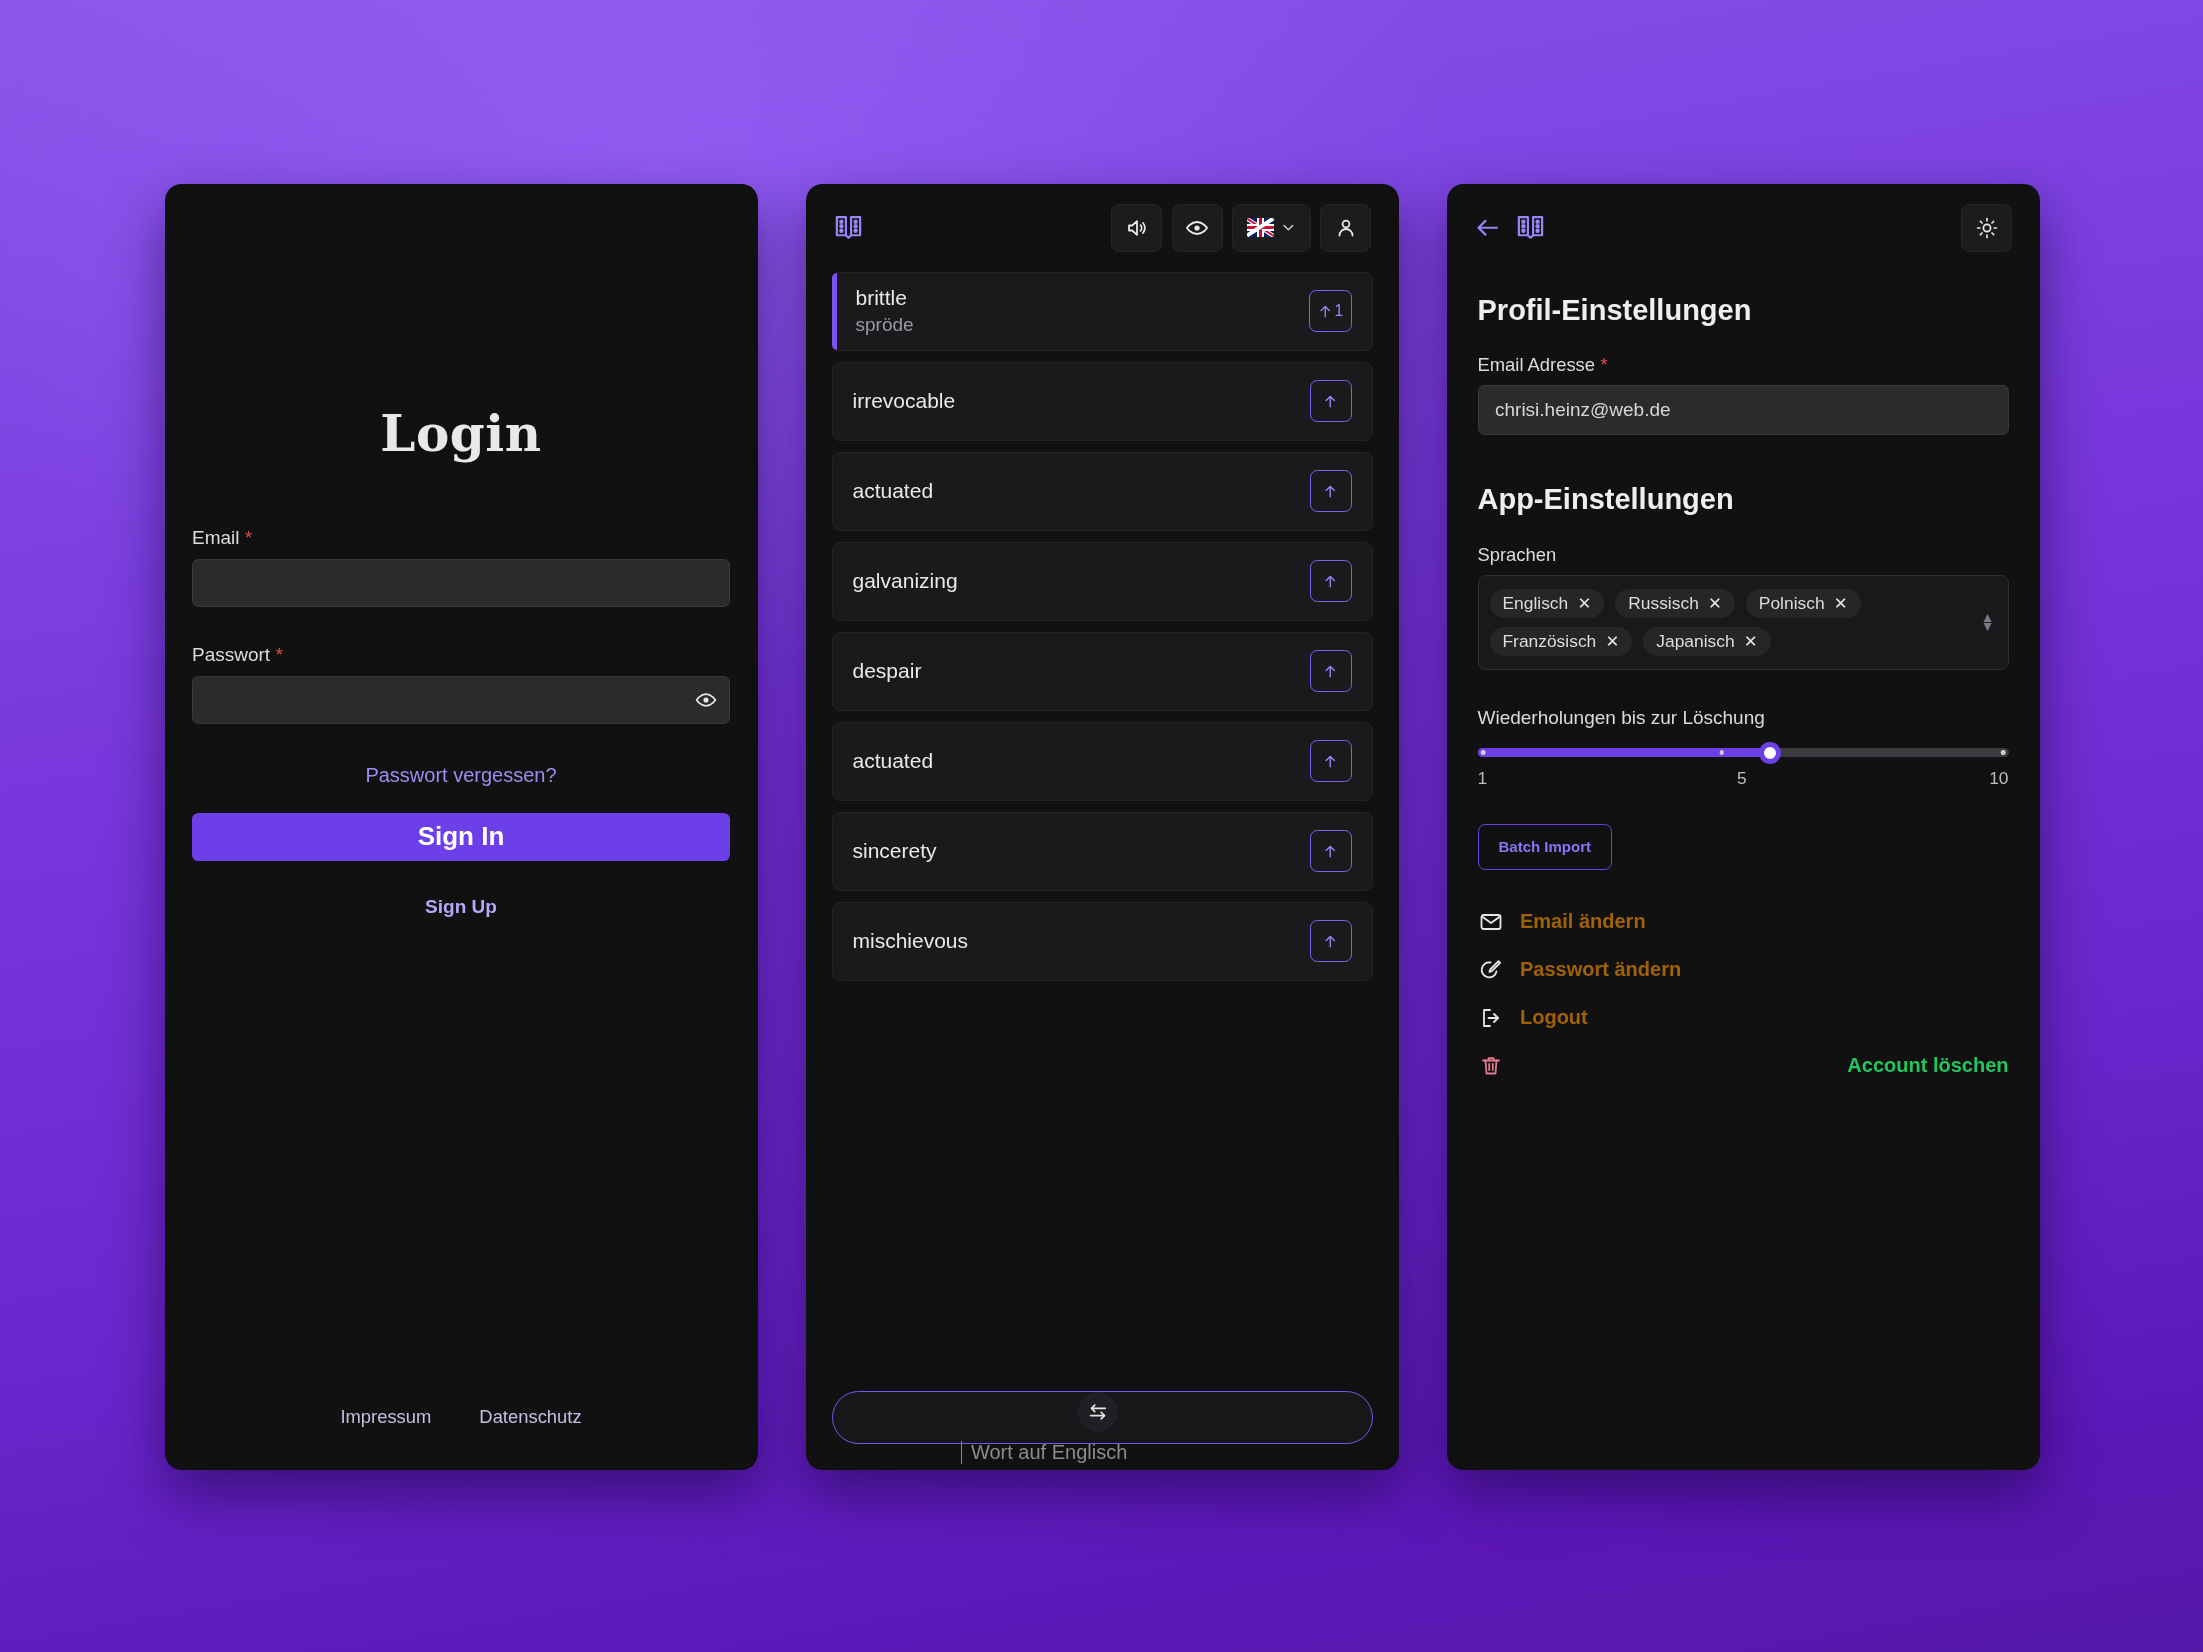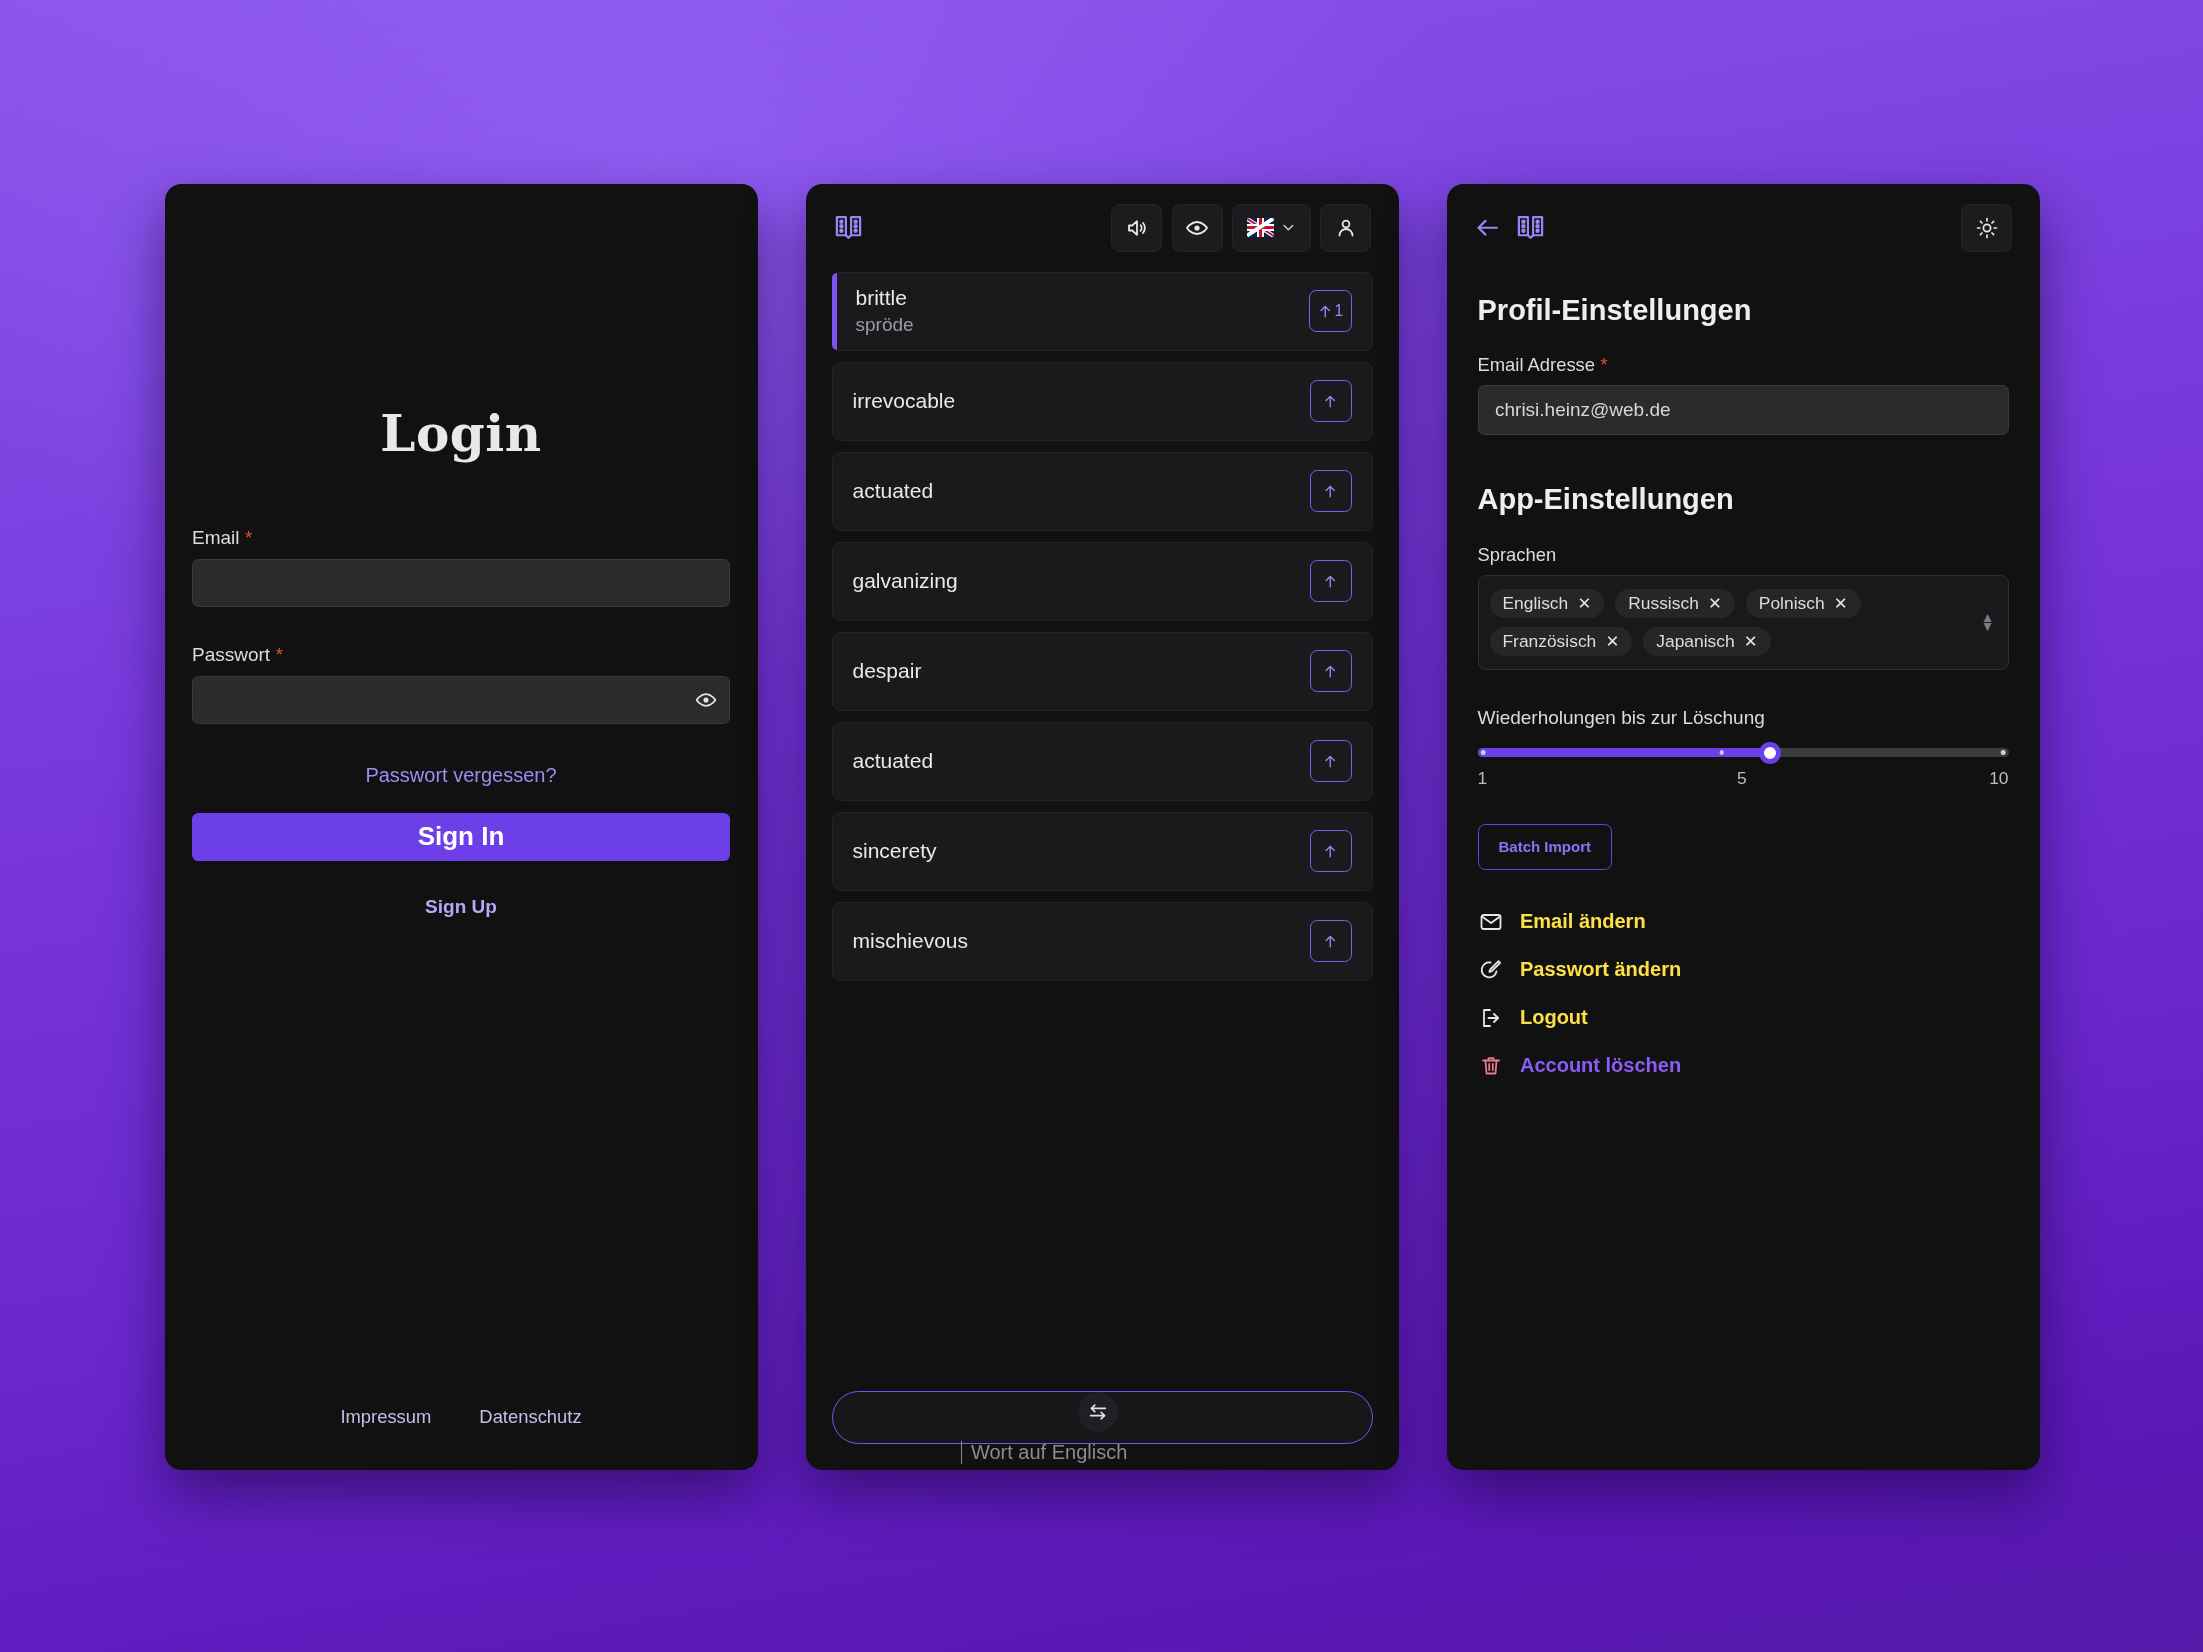--- a/index.html
+++ b/index.html
@@ -418,26 +418,26 @@
     cursor: pointer;
     font-family: "Liberation Sans", sans-serif;
   }
 
   .action-list { margin-top: 40px; display: flex; flex-direction: column; gap: 24px; }
   .action {
     display: flex;
     align-items: center;
     gap: 16.5px;
     cursor: pointer;
-    color: #fde047;
+    color: #a16207;
     font-size: 20px;
     font-weight: 700;
   }
   .action .ico { line-height: 0; width: 26px; display: flex; justify-content: center; }
-  .action.danger { color: #8b5cf6; }
+  .action.danger { color: #22c55e; justify-content: space-between; }
 </style>
 </head>
 <body>
 
 <div class="bg-glow"></div>
 
 <div class="stage">
 
   <div class="panel">
     <div class="login-body">

